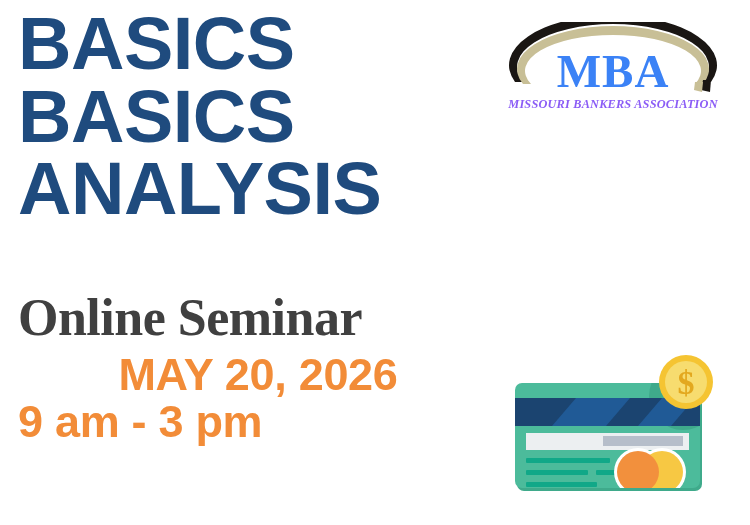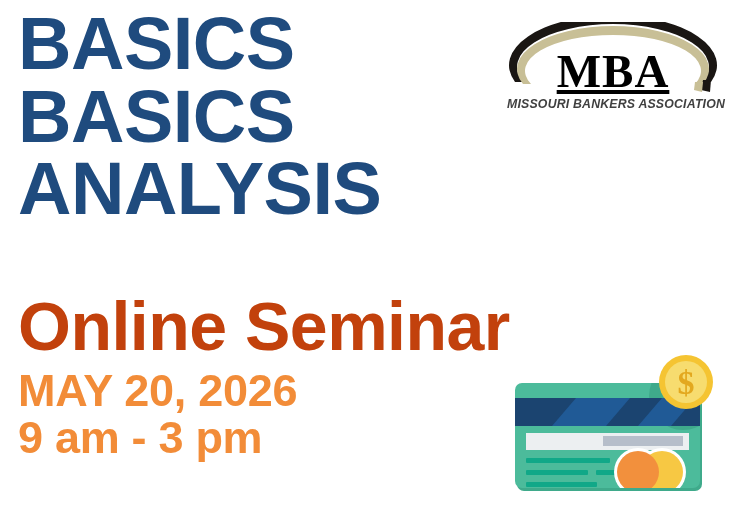--- a/index.html
+++ b/index.html
@@ -36,39 +36,39 @@
   }
 
   
   .subhead {
     position: absolute;
     left: 18px;
     top: 292px;
     width: 480px;
   }
   .seminar-line {
-    font-family: Liberation Sans, sans-serif;
+    font-family: Liberation Serif, serif;
     font-weight: bold;
-    font-size: 68px;
+    font-size: 52px;
     line-height: 1.0;
     letter-spacing: -0.5px;
-    color: #c2410c;
+    color: #404040;
     white-space: nowrap;
   }
   .date-line,
   .time-line {
     font-family: "Liberation Sans", sans-serif;
     font-weight: bold;
     font-size: 45px;
     line-height: 1.04;
     letter-spacing: -0.3px;
     color: #f28c38;
     white-space: nowrap;
   }
-  .date-line { margin-top: 8px; }
+  .date-line { margin-top: 8px; text-align: center; }
   .time-line { }
 
   
   .logo {
     position: absolute;
     left: 507px;
     top: 22px;
     width: 212px;
     height: 92px;
   }
@@ -77,35 +77,34 @@
     position: absolute;
     left: 0;
     top: 26px;
     width: 212px;
     text-align: center;
     font-family: "Liberation Serif", serif;
     font-weight: bold;
     font-size: 47px;
     line-height: 1;
     letter-spacing: 1px;
-    color: #000000;
-    text-decoration: underline;
+    color: #3b82f6;
   }
   .logo-tagline {
     position: absolute;
     left: 0;
     top: 75px;
     width: 212px;
     text-align: center;
-    font-family: Liberation Sans, sans-serif;
+    font-family: Liberation Serif, serif;
     font-weight: bold;
     font-style: italic;
     font-size: 12.3px;
     letter-spacing: 0.2px;
-    color: #404040;
+    color: #8b5cf6;
     white-space: nowrap;
   }
 
   
   .card-art {
     position: absolute;
     left: 490px;
     top: 350px;
     width: 250px;
     height: 165px;

